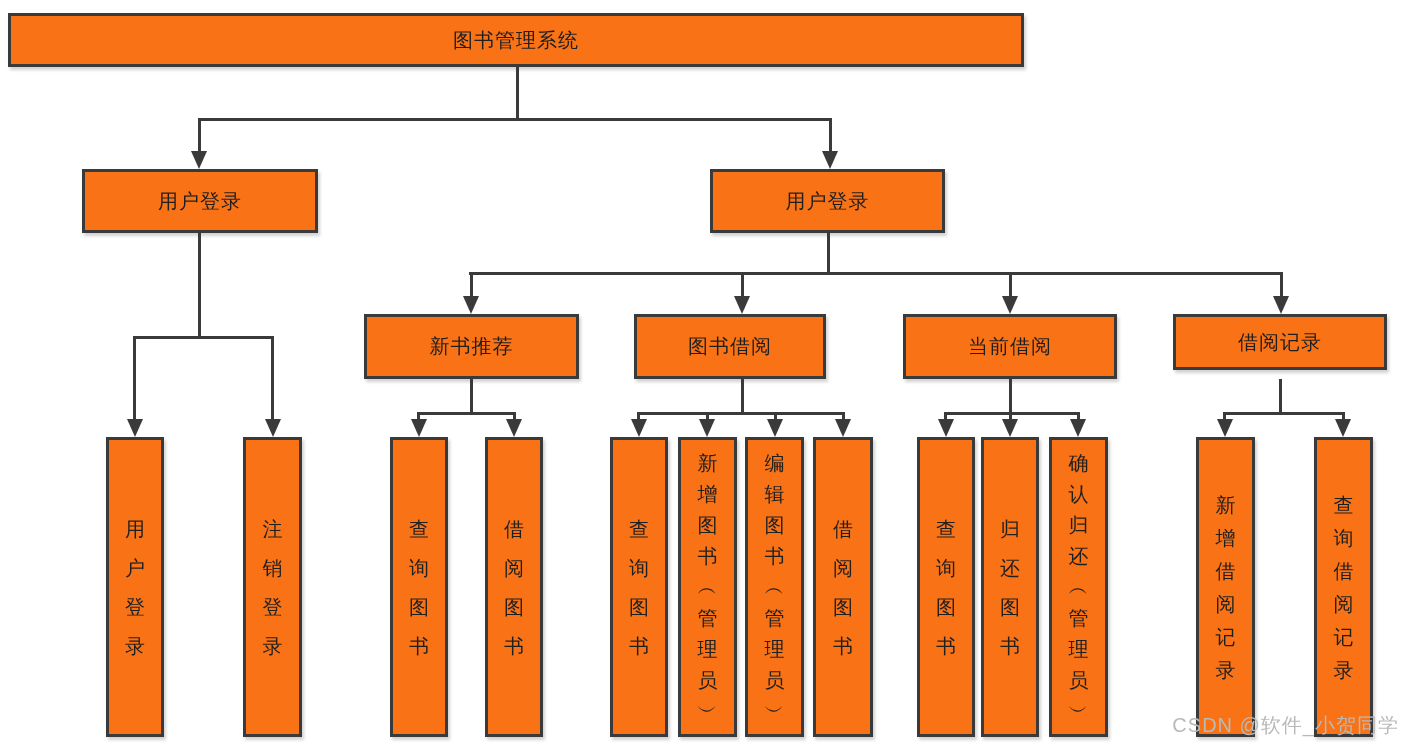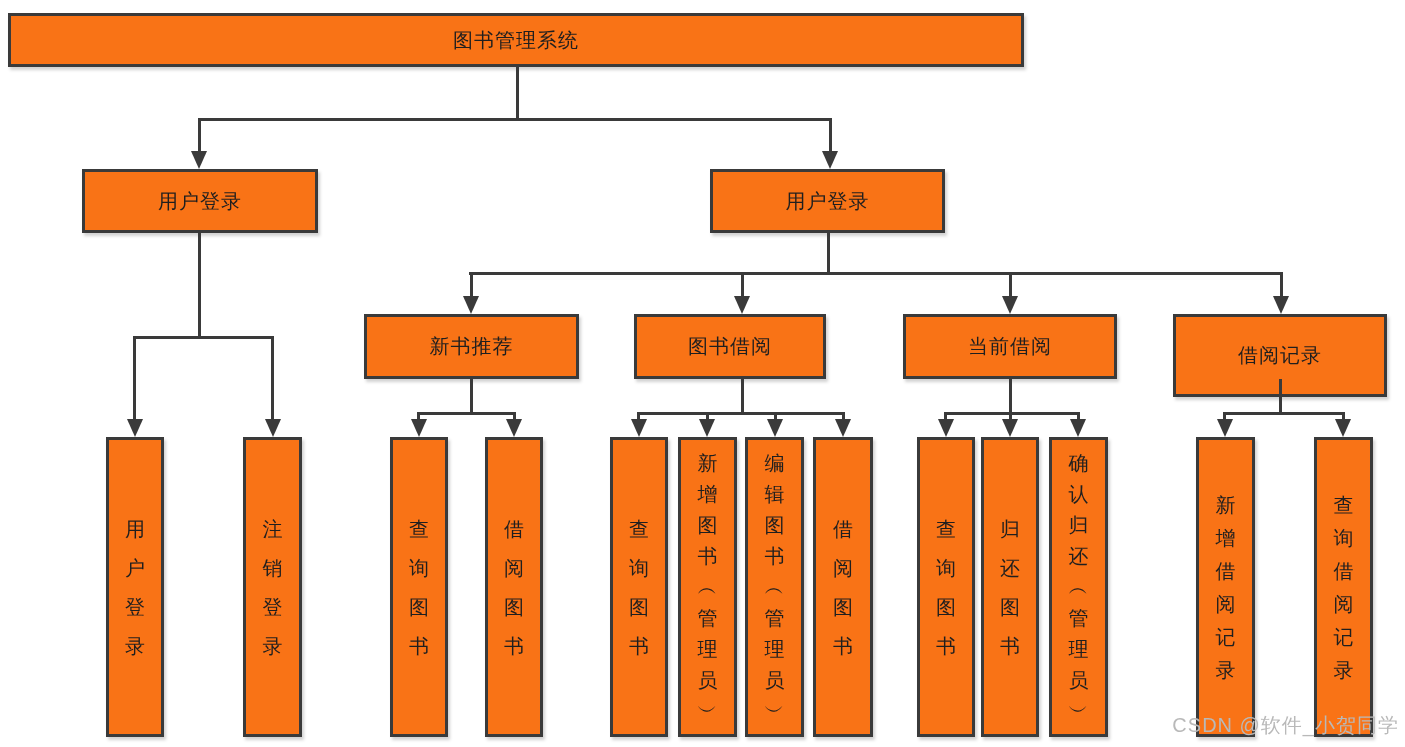--- a/index.html
+++ b/index.html
@@ -57,21 +57,21 @@
   </div>
 
   <div class="box" style="left:634px;top:314px;width:192px;height:65px;">
     <span class="hlabel">图书借阅</span>
   </div>
 
   <div class="box" style="left:903px;top:314px;width:214px;height:65px;">
     <span class="hlabel">当前借阅</span>
   </div>
 
-  <div class="box" style="left:1173px;top:314px;width:214px;height:83px;">
+  <div class="box" style="left:1173px;top:314px;width:214px;height:56px;">
     <span class="hlabel">借阅记录</span>
   </div>
 
   <div class="box vbox" style="left:106px;top:437px;width:58px;height:300px;">
     <span class="vlabel g4">
         <span class="vchar">用</span>
         <span class="vchar">户</span>
         <span class="vchar">登</span>
         <span class="vchar">录</span>
       </span>

